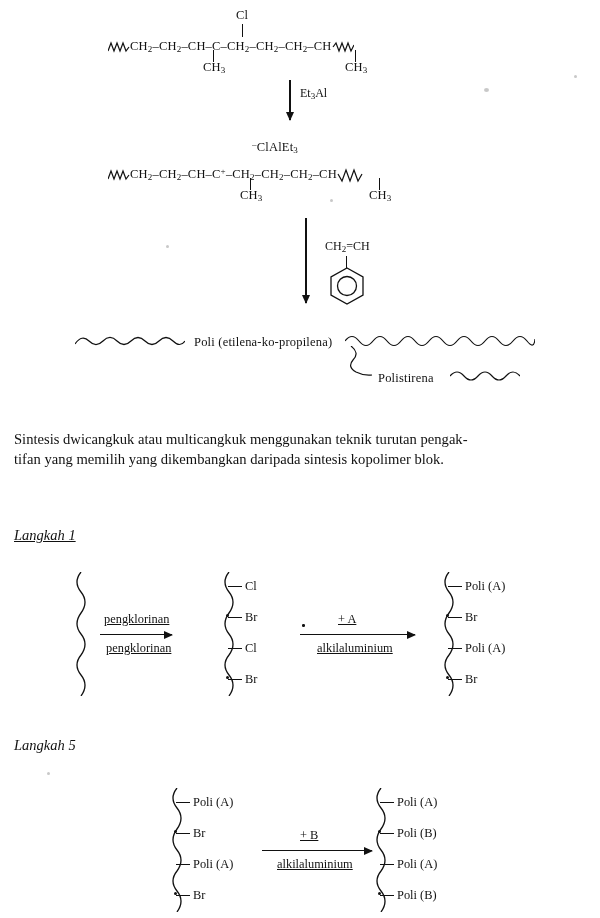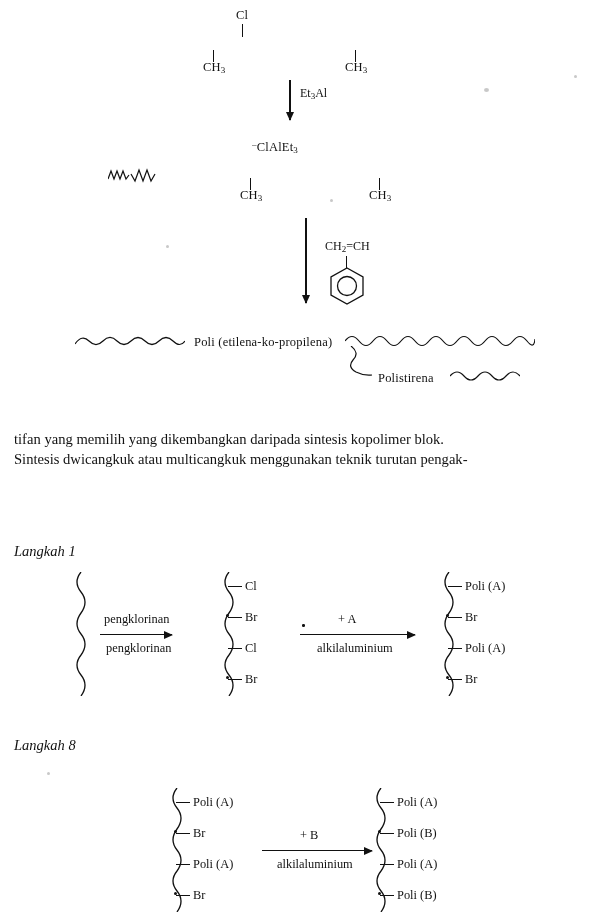--- a/index.html
+++ b/index.html
@@ -105,20 +105,21 @@
   }
   .chain-label {
     position: absolute;
     font-size: 12.4px;
     white-space: nowrap;
   }
   .rxn-text {
     position: absolute;
     font-size: 12.4px;
     white-space: nowrap;
+    text-decoration: underline;
   }
   .dot {
     position: absolute;
     width: 3.4px; height: 3.4px;
     background: #111;
     border-radius: 50%;
   }
   .speck {
     position: absolute;
     background: #9a9a9a;
@@ -128,37 +129,48 @@
 </style>
 </head>
 <body>
 
 <div class="page">
 
   <div class="abs chem-line" style="left:236px; top:8px;">Cl</div>
 
   <div class="abs" style="left:242px; top:24px; width:1.4px; height:13px; background:#111;"></div>
 
+  <div class="abs" style="left:108px; top:36px;">
+    <span class="squiggle">
+      <svg width="22" height="14" viewBox="0 0 22 14">
+          <path d="M0 11 L3 3 L6 11 L9 3 L12 11 L15 3 L18 11 L21 7" stroke="#111" fill="none" stroke-width="1.2"></path>
+        </svg>
+    </span><span class="chem-line">CH<span class="sub">2</span>–CH<span class="sub">2</span>–CH–C–CH<span class="sub">2</span>–CH<span class="sub">2</span>–CH<span class="sub">2</span>–CH</span><span class="squiggle">
+      <svg width="22" height="14" viewBox="0 0 22 14">
+          <path d="M1 7 L4 3 L7 11 L10 3 L13 11 L16 3 L19 11 L22 5" stroke="#111" fill="none" stroke-width="1.2"></path>
+        </svg>
+    </span>
+  </div>
 
   <div class="abs" style="left:213px; top:50px; width:1.4px; height:12px; background:#111;"></div>
   <div class="abs" style="left:355px; top:50px; width:1.4px; height:12px; background:#111;"></div>
   <div class="abs chem-line" style="left:203px; top:60px;">CH<span class="sub">3</span></div>
   <div class="abs chem-line" style="left:345px; top:60px;">CH<span class="sub">3</span></div>
 
   <div class="arrow-v" style="left:289px; top:80px; height:40px;"></div>
   <div class="reagent" style="left:300px; top:86px;">Et<span class="sub">3</span>Al</div>
 
   <div class="abs chem-line" style="left:252px; top:139px;"><span class="sup">–</span>ClAlEt<span class="sub">3</span></div>
 
   <div class="abs" style="left:108px; top:164px;">
     <span class="squiggle">
       <svg width="22" height="14" viewBox="0 0 22 14">
           <path d="M0 11 L3 3 L6 11 L9 3 L12 11 L15 3 L18 11 L21 7" stroke="#111" fill="none" stroke-width="1.2"></path>
         </svg>
-    </span><span class="squiggle">
+    </span><span class="chem-line">CH<span class="sub">2</span>–CH<span class="sub">2</span>–CH–C<span class="sup">+</span>–CH<span class="sub">2</span>–CH<span class="sub">2</span>–CH<span class="sub">2</span>–CH</span><span class="squiggle">
       <svg width="26" height="16" viewBox="0 0 26 16">
           <path d="M1 6 L5 13 L9 2 L13 13 L17 2 L21 13 L25 6" stroke="#111" fill="none" stroke-width="1.2"></path>
         </svg>
     </span>
   </div>
 
   <div class="abs" style="left:250px; top:178px; width:1.4px; height:12px; background:#111;"></div>
   <div class="abs" style="left:379px; top:178px; width:1.4px; height:12px; background:#111;"></div>
   <div class="abs chem-line" style="left:240px; top:188px;">CH<span class="sub">3</span></div>
   <div class="abs chem-line" style="left:369px; top:188px;">CH<span class="sub">3</span></div>
@@ -194,28 +206,28 @@
   </div>
   <div class="abs chem-line" style="left:378px; top:371px;">Polistirena</div>
   <div class="abs" style="left:450px; top:368px;">
     <svg width="70" height="16" viewBox="0 0 70 16">
         <path d="M0 8 Q7 0 14 8 T28 8 T42 8 T56 8 T70 8" stroke="#111" fill="none" stroke-width="1.2"></path>
       </svg>
   </div>
 
   <div class="para" style="top:429px;">
     <div class="just">
+      <span>Sintesis dwicangkuk atau multicangkuk menggunakan teknik turutan pengak-</span>
+    </div>
+    <div class="just">
       <span>tifan yang memilih yang dikembangkan daripada sintesis kopolimer blok.</span>
     </div>
-    <div class="just">
-      <span>Sintesis dwicangkuk atau multicangkuk menggunakan teknik turutan pengak-</span>
-    </div>
-  </div>
-
-  <div class="step-label" style="left:14px; top:543px;">Langkah 1</div>
+  </div>
+
+  <div class="step-label" style="left:14px; top:527px;text-decoration:underline;">Langkah 1</div>
 
   <div class="abs" style="left:72px; top:572px;">
     <svg width="18" height="124" viewBox="0 0 18 124">
       <path d="M9 0 Q1 10 9 20 Q17 30 9 41 Q1 52 9 62 Q17 72 9 83 Q1 93 9 103 Q17 113 9 124" stroke="#111" fill="none" stroke-width="1.3"></path>
     </svg>
   </div>
 
   <div class="arrow-h" style="left:100px; top:634px; width:72px;"></div>
   <div class="rxn-text" style="left:104px; top:612px;">pengklorinan</div>
   <div class="rxn-text" style="left:106px; top:641px;">pengklorinan</div>
@@ -253,21 +265,21 @@
   <div class="abs" style="left:448px; top:648px; width:14px; height:1.3px; background:#111;"></div>
   <div class="abs" style="left:448px; top:679px; width:14px; height:1.3px; background:#111;"></div>
   <div class="dot" style="left:446px; top:614px;"></div>
   <div class="dot" style="left:446px; top:676px;"></div>
 
   <div class="chain-label" style="left:465px; top:579px;">Poli (A)</div>
   <div class="chain-label" style="left:465px; top:610px;">Br</div>
   <div class="chain-label" style="left:465px; top:641px;">Poli (A)</div>
   <div class="chain-label" style="left:465px; top:672px;">Br</div>
 
-  <div class="step-label" style="left:14px; top:737px;">Langkah 8</div>
+  <div class="step-label" style="left:14px; top:737px;">Langkah 5</div>
 
   <div class="abs" style="left:168px; top:788px;">
     <svg width="18" height="124" viewBox="0 0 18 124">
       <path d="M9 0 Q1 10 9 20 Q17 30 9 41 Q1 52 9 62 Q17 72 9 83 Q1 93 9 103 Q17 113 9 124" stroke="#111" fill="none" stroke-width="1.3"></path>
     </svg>
   </div>
   <div class="abs" style="left:176px; top:802px; width:14px; height:1.3px; background:#111;"></div>
   <div class="abs" style="left:176px; top:833px; width:14px; height:1.3px; background:#111;"></div>
   <div class="abs" style="left:176px; top:864px; width:14px; height:1.3px; background:#111;"></div>
   <div class="abs" style="left:176px; top:895px; width:14px; height:1.3px; background:#111;"></div>

